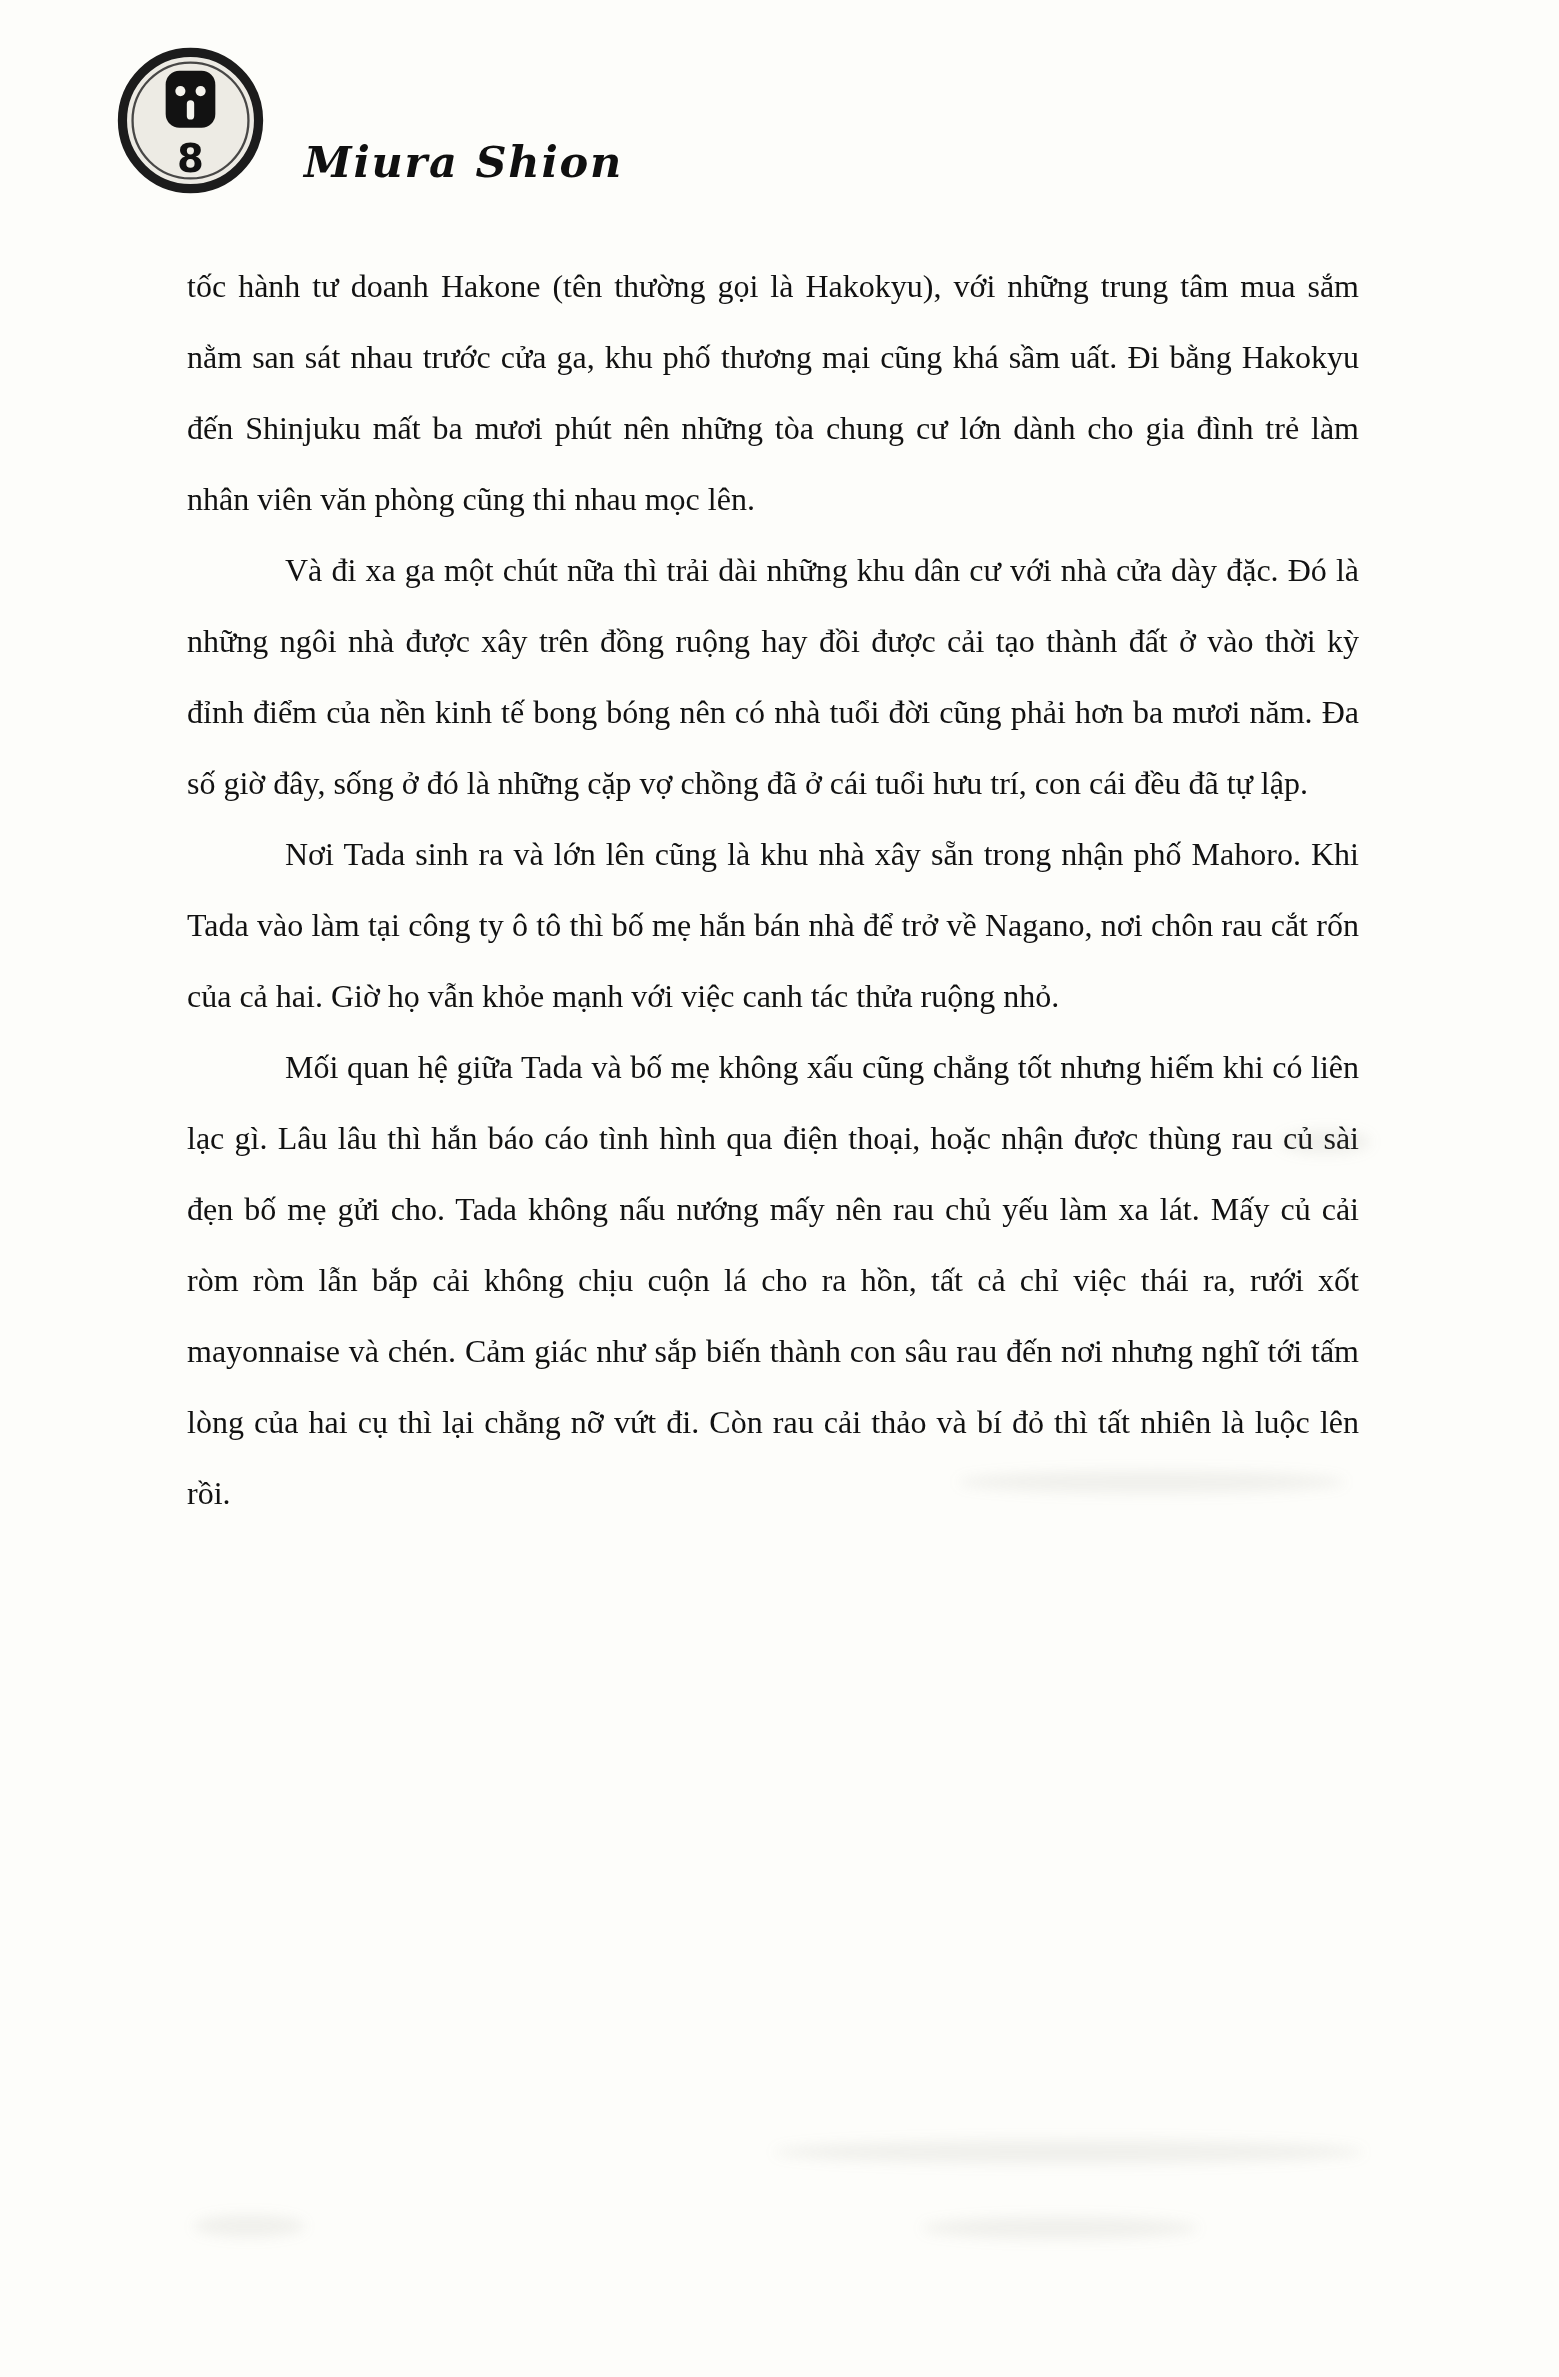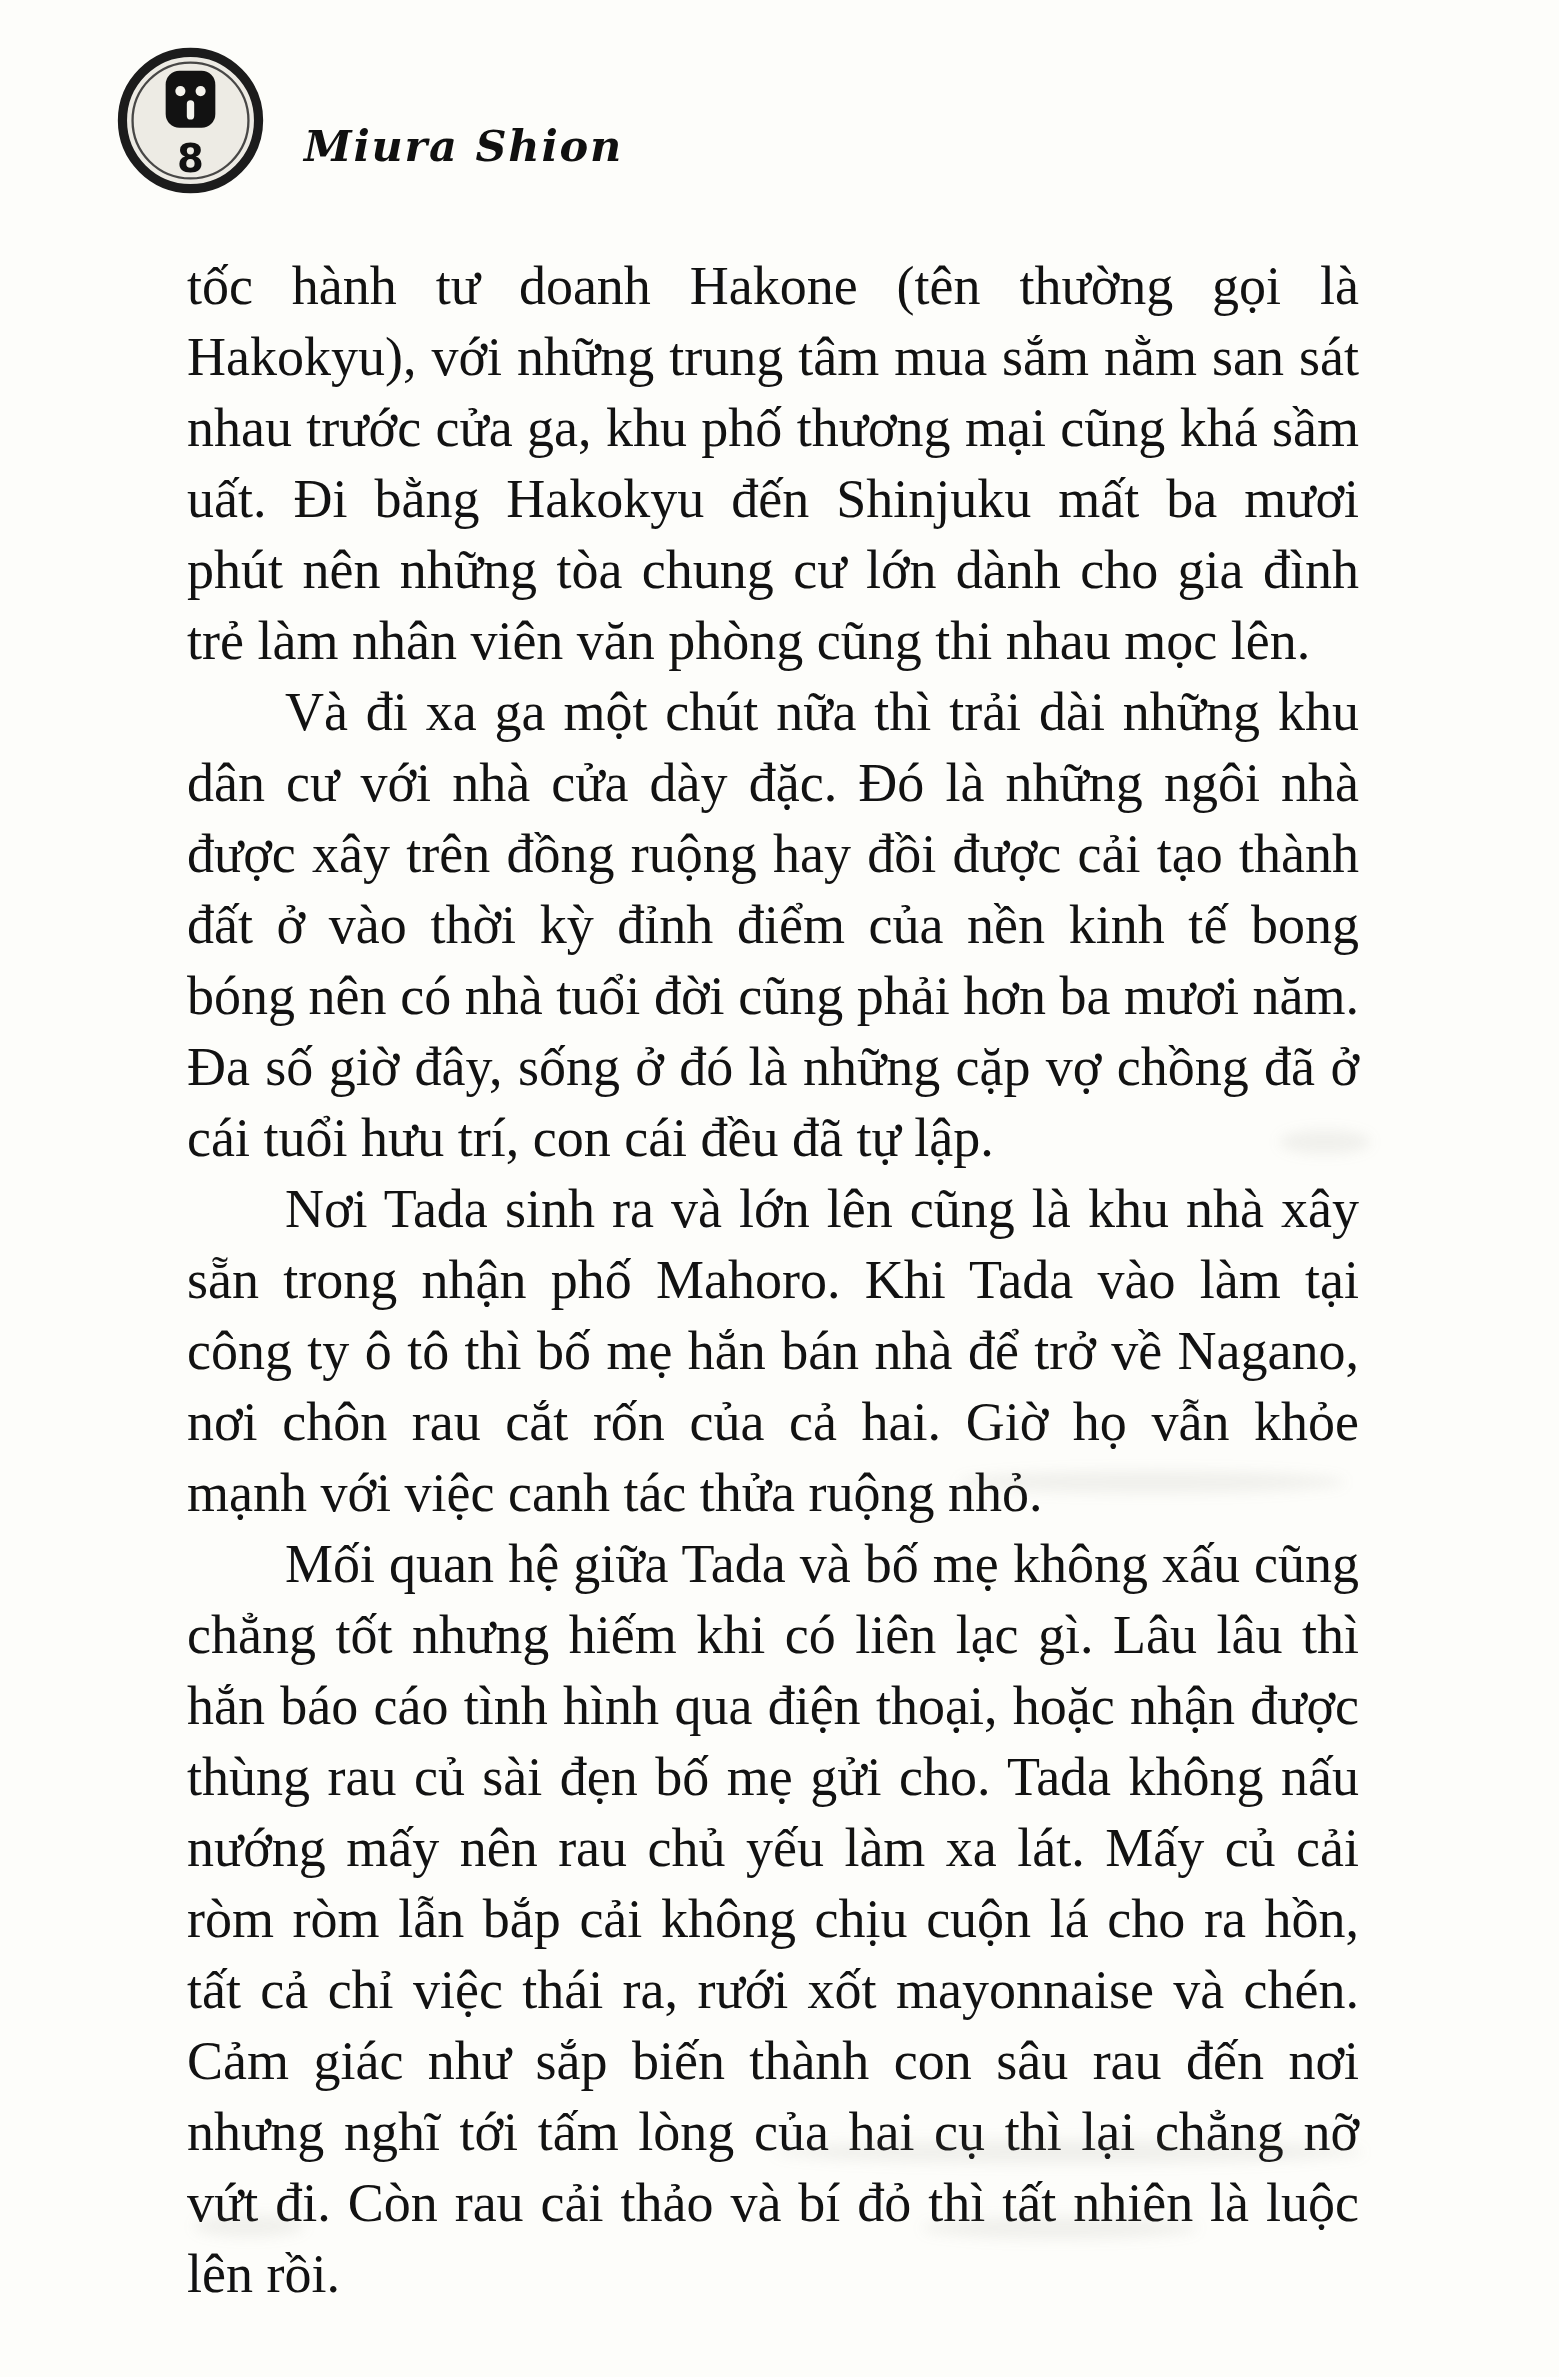--- a/index.html
+++ b/index.html
@@ -24,37 +24,37 @@
   }
   .logo-wrap {
     position: relative;
     width: 149px;
     height: 149px;
     flex: 0 0 auto;
   }
   .logo-wrap svg { display: block; }
   .author-name {
     margin-left: 39px;
-    margin-bottom: 24px;
+    margin-bottom: 8px;
     font-family: "DejaVu Serif", serif;
     font-style: italic;
     font-weight: bold;
     font-size: 43px;
     letter-spacing: 1.8px;
     color: #101010;
     white-space: nowrap;
   }
 
   
   .body-text {
     position: absolute;
     left: 187px;
     top: 251px;
     width: 1172px;
-    font-size: 54px;
+    font-size: 32px;
     line-height: 71px;
     text-align: justify;
     color: #121212;
   }
   .body-text p { margin: 0; padding: 0; }
   .body-text p.indent { text-indent: 98px; }
 
   
   .smudge {
     position: absolute;

